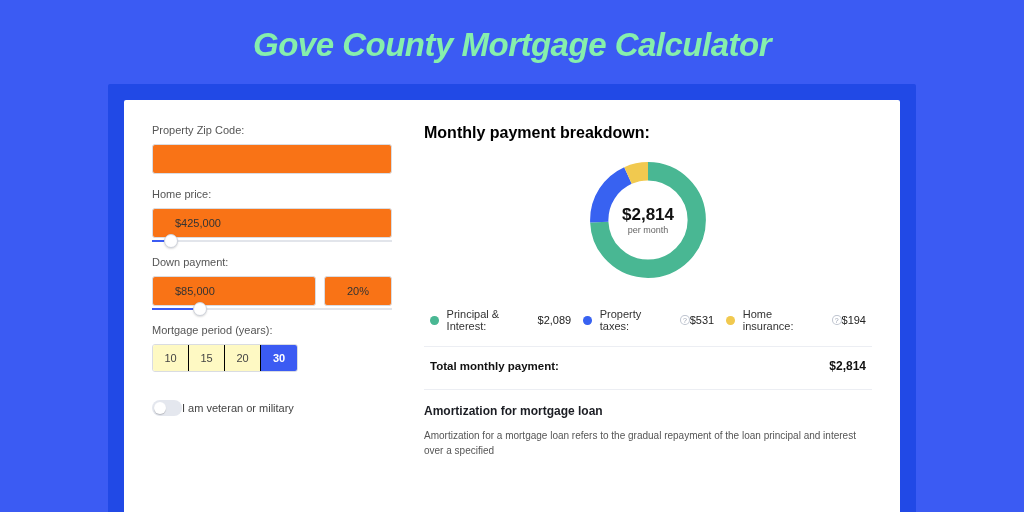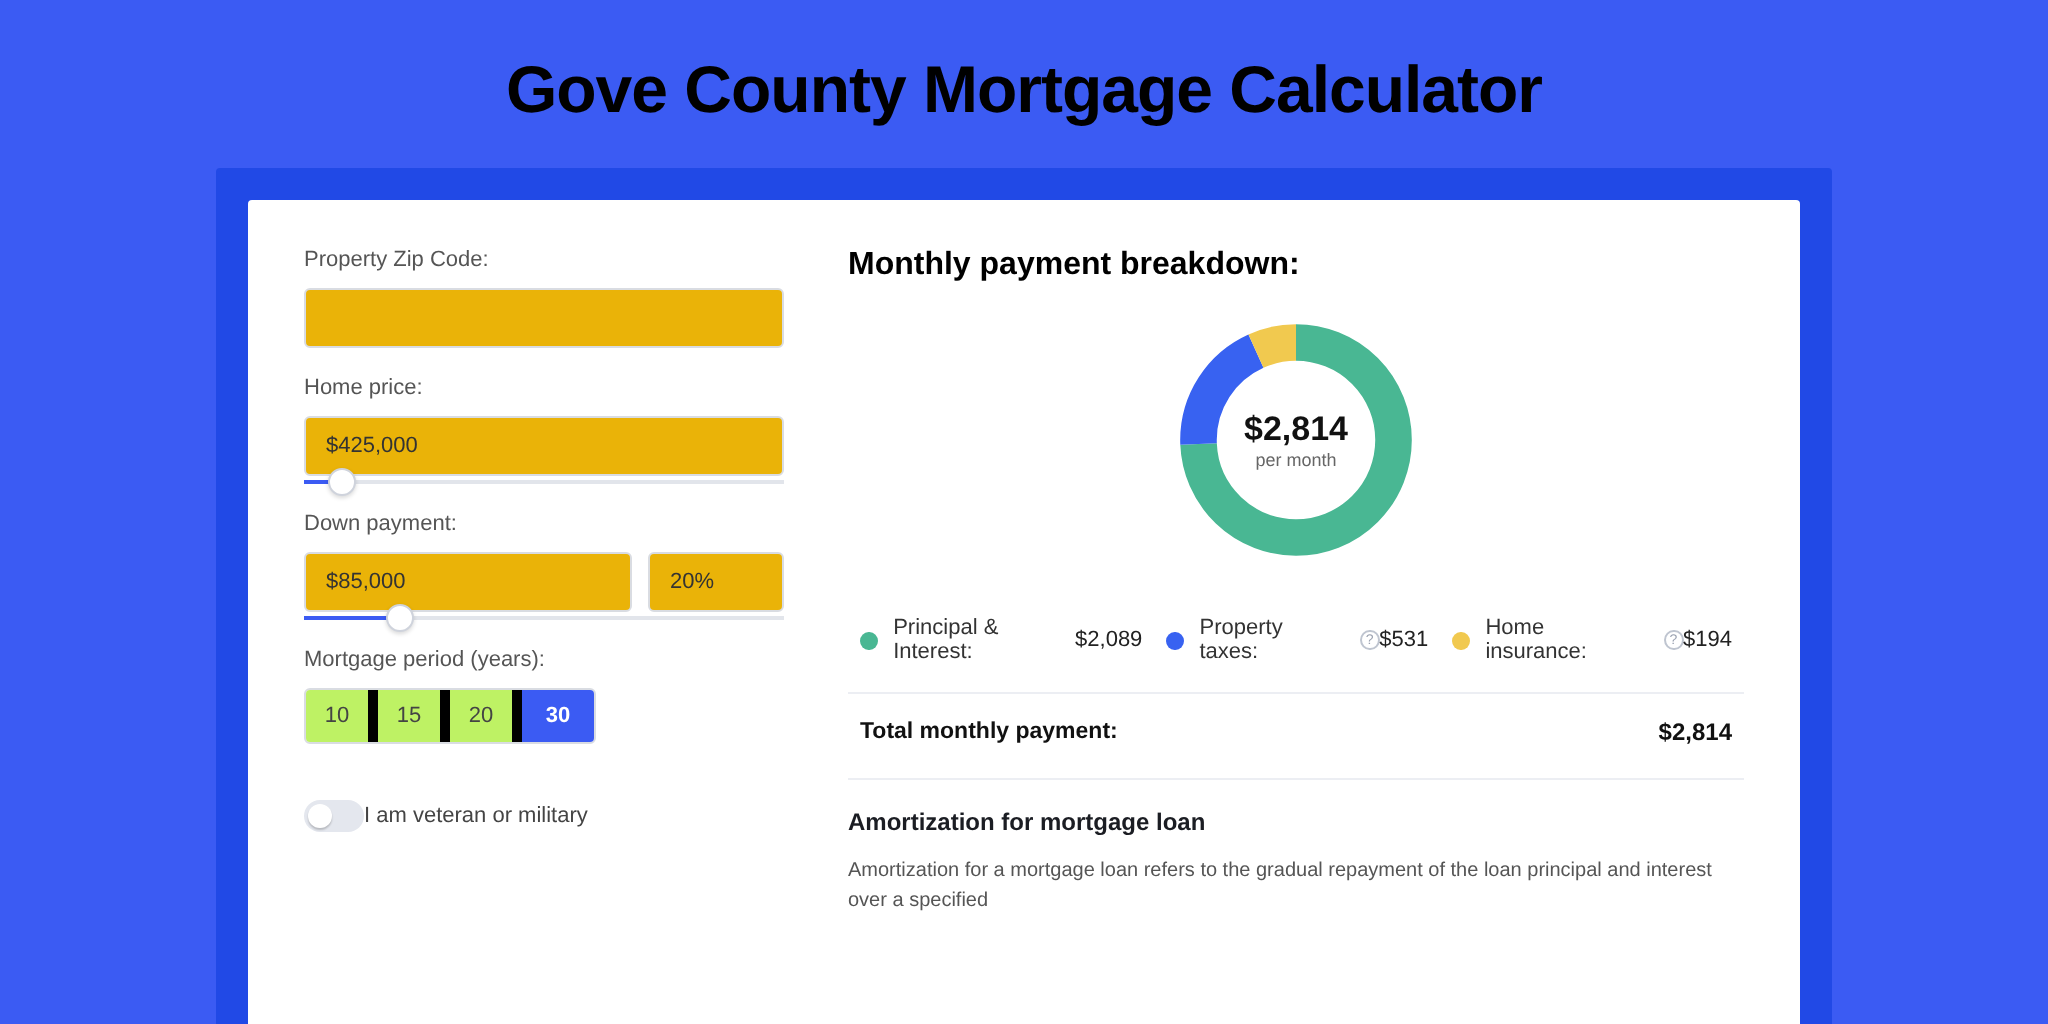--- a/index.html
+++ b/index.html
@@ -6,25 +6,26 @@
   body {
     font-family: -apple-system, BlinkMacSystemFont, "Segoe UI", Arial, sans-serif;
     background: #3b5bf3;
     width: 1024px;
     height: 512px;
     overflow: hidden;
     position: relative;
   }
   .page-title {
     text-align: center;
-    color: #000000;
+    color: #86efac;
     font-size: 33px;
     font-weight: 800;
     padding: 26px 0 20px 0;
     letter-spacing: -0.5px;
+    font-style: italic;
   }
   .app-frame {
     background: #2149e6;
     margin: 0 108px 0 108px;
     padding: 16px 16px 0 16px;
     border-radius: 2px;
   }
   .app-card {
     background: #fff;
     border-radius: 2px;
@@ -34,24 +35,24 @@
     min-height: 420px;
   }
   
   .left-col { flex: 0 0 240px; display: flex; flex-direction: column; }
   .field-label { font-size: 11px; color: #555; margin-bottom: 8px; }
   .text-input {
     width: 100%;
     height: 30px;
     border: 1px solid #d9dce2;
     border-radius: 3px;
-    padding: 0 10px;
+    padding: 0 22px;
     font-size: 11px;
     color: #333;
-    background: #eab308;
+    background: #f97316;
   }
   .field-block { margin-bottom: 14px; }
   .slider-track {
     position: relative;
     height: 2px;
     background: #e2e5eb;
     margin-top: 2px;
   }
   .slider-fill {
     position: absolute; left:0; top:0; height:2px; background:#3b5bf3;
@@ -62,22 +63,22 @@
     background: #fff; border: 1px solid #cfd3dc;
     box-shadow: 0 1px 2px rgba(0,0,0,0.15);
     transform: translateX(-50%);
   }
   .dp-row { display: flex; gap: 8px; }
   .dp-row .text-input:first-child { flex: 1; }
   .dp-row .text-input.pct { width: 68px; }
   .period-row { display: flex; gap: 0; border: 1px solid #d9dce2; border-radius:3px; overflow:hidden; width: max-content; }
   .period-btn {
     width: 36px; height: 26px; display:flex; align-items:center; justify-content:center;
-    font-size: 11px; color:#444; background:#bef264; cursor:pointer;
-    border-right: 5px solid #000000;
+    font-size: 11px; color:#444; background:#fef9c3; cursor:pointer;
+    border-right: 1px solid #000000;
   }
   .period-btn:last-child { border-right: none; }
   .period-btn.active { background:#3b5bf3; color:#fff; font-weight:600; }
   .vet-row { display:flex; align-items:center; gap:0; margin-top: 14px; }
   .toggle {
     width: 30px; height: 16px; border-radius: 10px;
     background: #e4e7ee; position: relative; cursor:pointer;
   }
   .toggle-knob {
     position:absolute; left:2px; top:2px;

